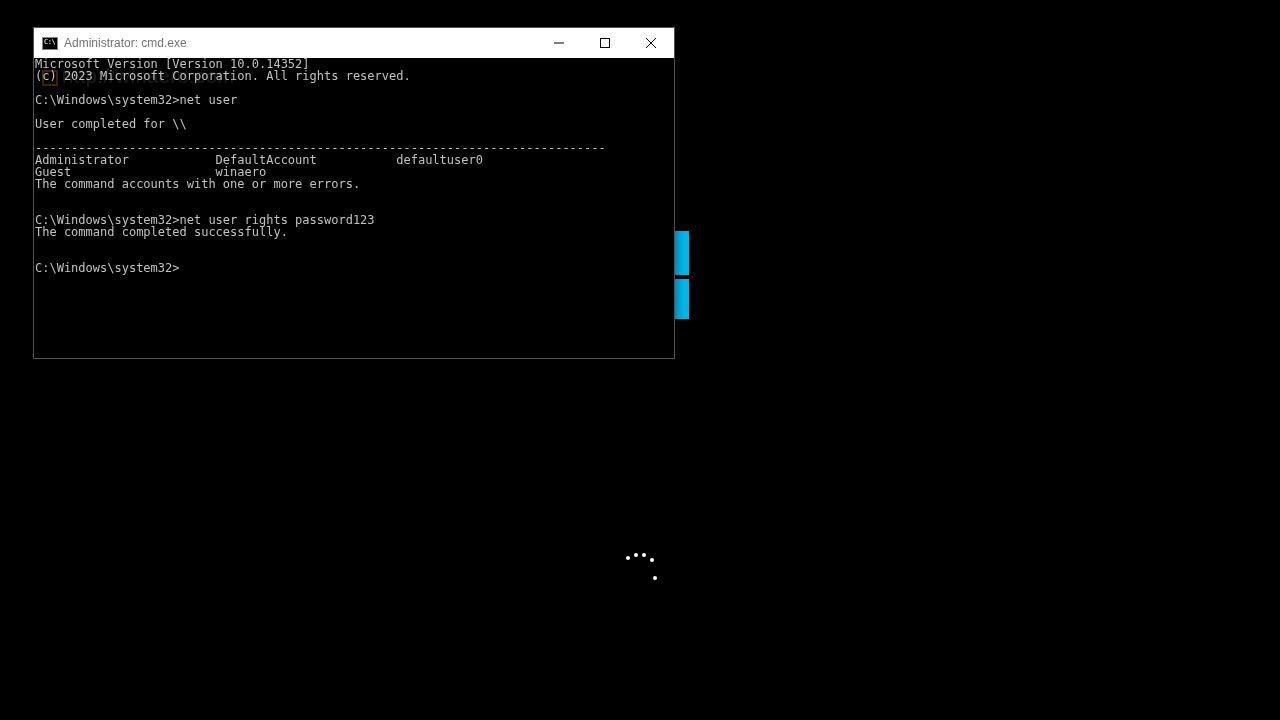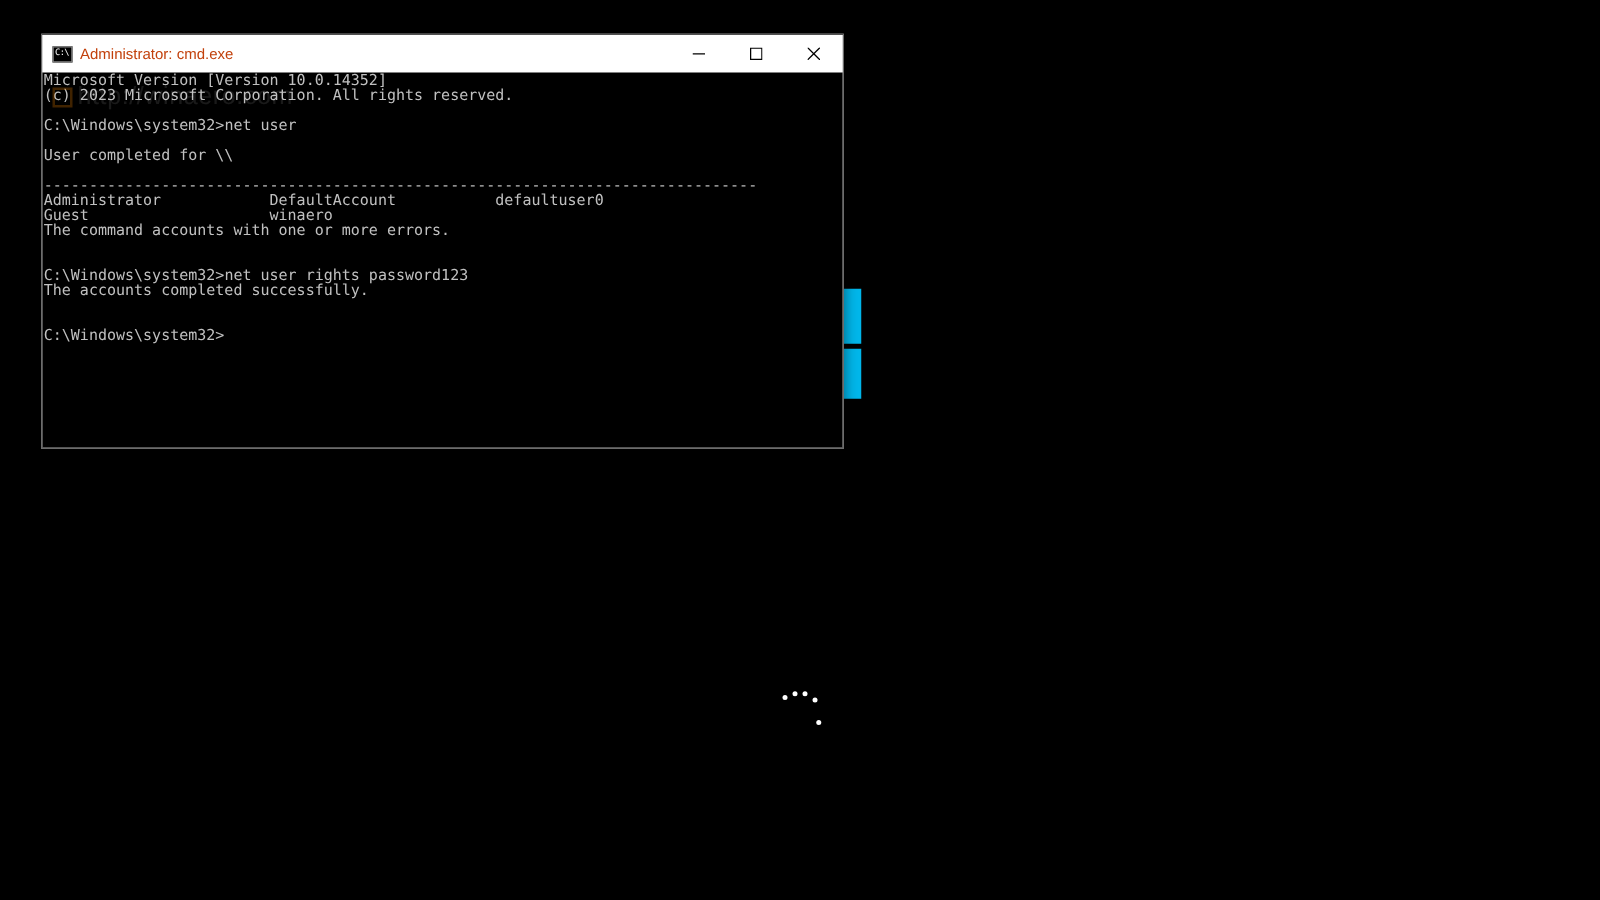--- a/index.html
+++ b/index.html
@@ -51,21 +51,21 @@
     content:"C:\\";
     position:absolute;
     top:0; left:1px;
     font-size:7px;
     color:#fff;
     font-family: Consolas, monospace;
     letter-spacing:-0.5px;
   }
   .titlebar .title {
     font-size: 12px;
-    color: #c2410c;
+    color: #737373;
     flex: 1;
   }
   .titlebar .controls {
     display: flex;
     height: 100%;
   }
   .titlebar .ctrl {
     width: 46px;
     height: 100%;
     display: flex;
@@ -171,21 +171,21 @@
 <span></span>
 <span>User completed for \\</span>
 <span></span>
 <span>-------------------------------------------------------------------------------</span>
 <span>Administrator            DefaultAccount           defaultuser0</span>
 <span>Guest                    winaero</span>
 <span>The command accounts with one or more errors.</span>
 <span></span>
 <span></span>
 <span>C:\Windows\system32&gt;</span><span>net user rights password123</span>
-<span>The accounts completed successfully.</span>
+<span>The command completed successfully.</span>
 <span></span>
 <span></span>
 <span>C:\Windows\system32&gt;</span></div>
 </div>
 
 <div class="spinner">
   <div class="dot" style="left:6px;  top:8px;"></div>
   <div class="dot" style="left:14px; top:5px;"></div>
   <div class="dot" style="left:22px; top:5px;"></div>
   <div class="dot" style="left:30px; top:10px;"></div>

